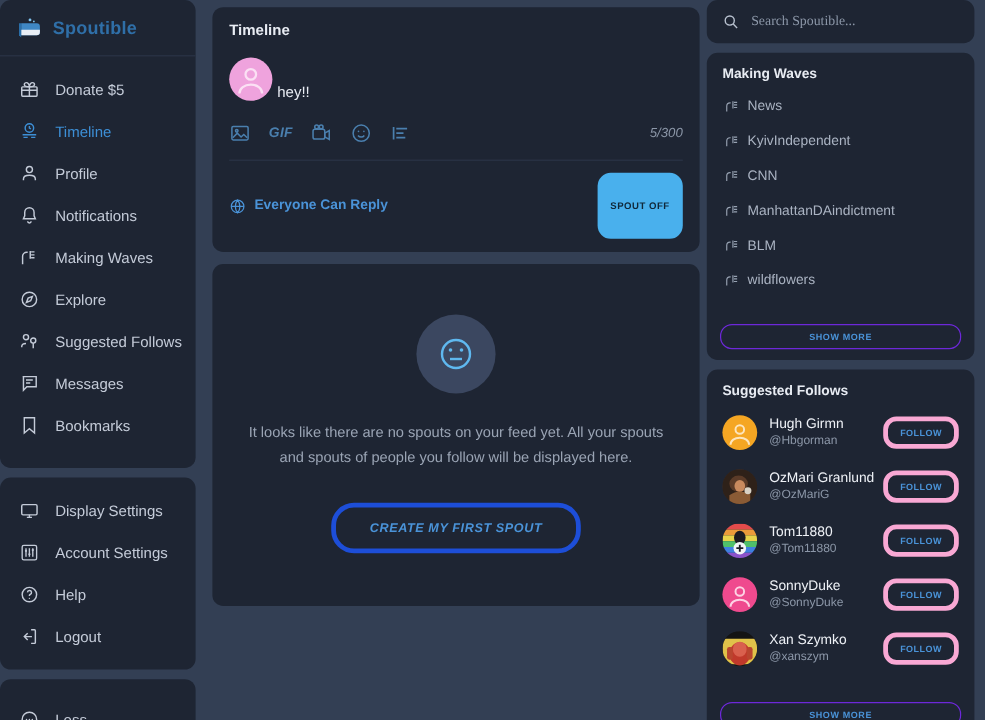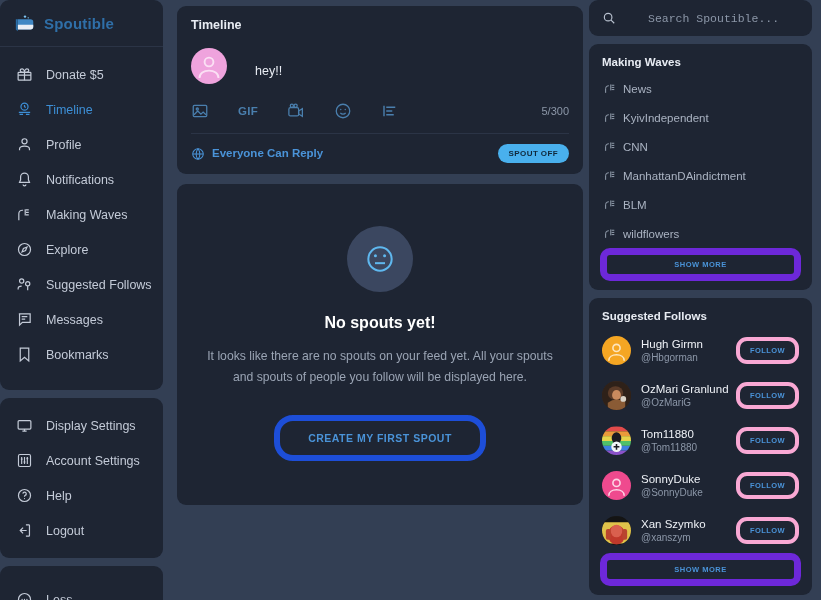--- a/index.html
+++ b/index.html
@@ -77,42 +77,43 @@
     padding: 12px 14px 0 14px;
   }
   .timeline-title {
     font-size: 12.5px;
     font-weight: bold;
     color: #e8ecf3;
     margin-bottom: 16px;
   }
   .composer-body {
     display: flex;
-    gap: 28px;
-    align-items: center;
+    gap: 4px;
+    align-items: flex-end;
     padding-bottom: 16px;
   }
   .avatar {
     width: 36px; height: 36px;
     flex: 0 0 36px;
     border-radius: 50%;
     background: #efa3dd;
     display: flex; align-items: center; justify-content: center;
     overflow: hidden;
   }
   .composer-text {
     font-size: 12.5px;
     color: #e8ecf3;
     padding-top: 9px;
   }
   .composer-tools {
     display: flex;
     align-items: center;
-    gap: 29px;
+    gap: 15px;
     padding: 2px 0 13px 0;
+    font-style: italic;
   }
   .tool { color: #4a7fae; width: 18px; height: 18px; cursor: pointer; display:block; }
   .tool-gif {
     color: #4a7fae;
     font-size: 11.5px;
     font-weight: bold;
     letter-spacing: .3px;
     cursor: pointer;
   }
   .char-count {
@@ -134,21 +135,21 @@
   .reply-scope .ico { width: 14px; height: 14px; flex:0 0 14px; display:block; }
   .spout-btn {
     margin-left: auto;
     background: #49b0ed;
     color: #10283a;
     border: none;
     border-radius: 11px;
     font-size: 8px;
     font-weight: bold;
     letter-spacing: .4px;
-    padding: 5px 11px;
+    padding: 23px 11px;
     cursor: pointer;
     font-family: inherit;
   }
 
   .empty-card {
     background: #1e2533;
     border-radius: 9px;
     padding: 42px 30px 44px 30px;
     text-align: center;
   }
@@ -168,29 +169,30 @@
   }
   .empty-desc {
     font-size: 12.2px;
     color: #9aa4b4;
     line-height: 1.75;
     max-width: 360px;
     margin: 0 auto 26px auto;
   }
   .create-btn {
     background: transparent;
-    border: 6px solid #1d4ed8;
+    border: 4px solid #1d4ed8;
     border-radius: 19px;
     color: #4a93d8;
     font-size: 10.5px;
     font-weight: bold;
     letter-spacing: .5px;
     padding: 11px 28px;
     cursor: pointer;
     font-family: inherit;
+    font-style: italic;
   }
 
   
   .right-col {
     width: 229px;
     flex: 0 0 229px;
     display: flex;
     flex-direction: column;
     gap: 8px;
     padding: 0 6px 0 0;
@@ -203,23 +205,22 @@
     gap: 10px;
     padding: 11px 13px;
   }
   .search-box .ico { width: 14px; height: 14px; flex:0 0 14px; color:#b9c2d0; display:block;}
   .search-input {
     background: transparent;
     border: none;
     outline: none;
     color: #d4dae4;
     font-size: 11.5px;
-    font-family: Liberation Mono, monospace;
+    font-family: Liberation Serif, serif;
     width: 100%;
-    margin-left: 22px;
   }
   .search-input::placeholder { color: #8c97a8; }
 
   .side-card {
     background: #1e2533;
     border-radius: 9px;
     padding: 12px 11px 9px 11px;
   }
   .side-title {
     font-size: 11.5px;
@@ -234,23 +235,23 @@
     gap: 6px;
     padding: 8px 4px;
     color: #aab3c2;
     font-size: 11.5px;
     cursor: pointer;
   }
   .wave-item .ico { width: 13px; height: 13px; flex:0 0 13px; color:#97a2b2; display:block;}
   .show-more {
     display: block;
     width: 100%;
-    margin-top: 0;
+    margin-top: 22px;
     background: transparent;
-    border: 7px solid #6d28d9;
+    border: 1px solid #6d28d9;
     border-radius: 10px;
     color: #4a93d8;
     font-size: 7.5px;
     font-weight: bold;
     letter-spacing: .5px;
     padding: 5px 0;
     cursor: pointer;
     font-family: inherit;
   }
 
@@ -542,21 +543,20 @@
 
     <div class="empty-card">
       <div class="empty-circle">
         <svg viewBox="0 0 48 48" width="40" height="40" fill="none" stroke="#5fb8ef" stroke-width="2.4">
           <circle cx="24" cy="24" r="14"></circle>
           <circle cx="18.5" cy="20" r="1.8" fill="#5fb8ef" stroke="none"></circle>
           <circle cx="29.5" cy="20" r="1.8" fill="#5fb8ef" stroke="none"></circle>
           <path d="M18 29h12"></path>
         </svg>
       </div>
-      <div class="empty-title">No spouts yet!</div>
       <div class="empty-desc">It looks like there are no spouts on your feed yet. All your spouts and spouts of people you follow will be displayed here.</div>
       <button class="create-btn">CREATE MY FIRST SPOUT</button>
     </div>
   </div>
 
   <div class="right-col">
 
     <div class="search-box">
       <span class="ico">
         <svg viewBox="0 0 24 24" width="14" height="14" fill="none" stroke="currentColor" stroke-width="2">

